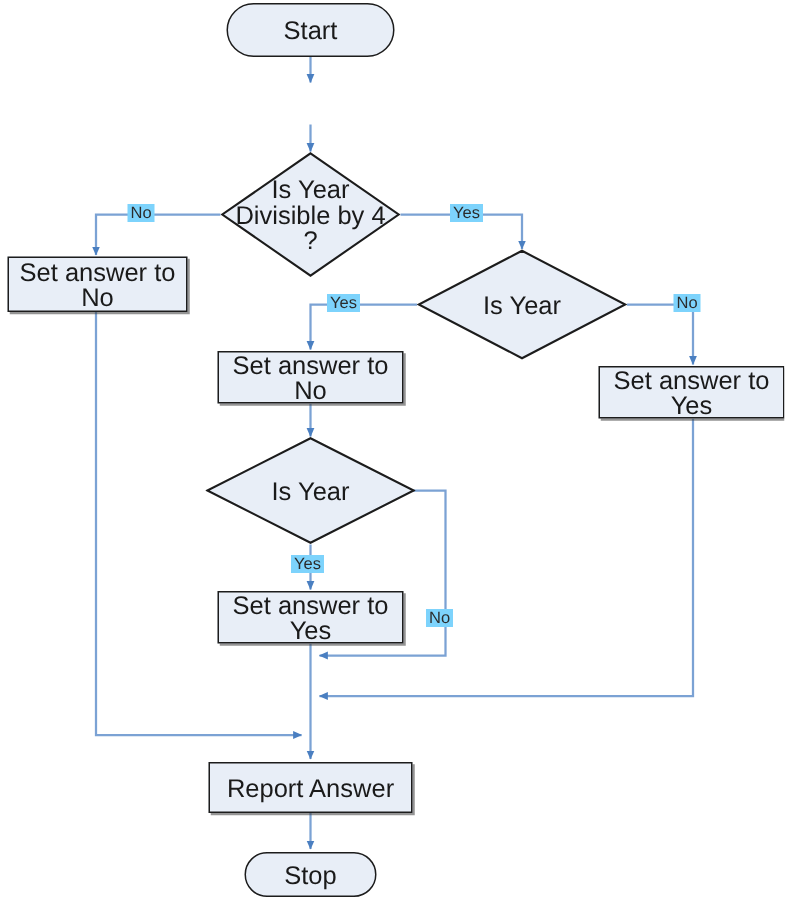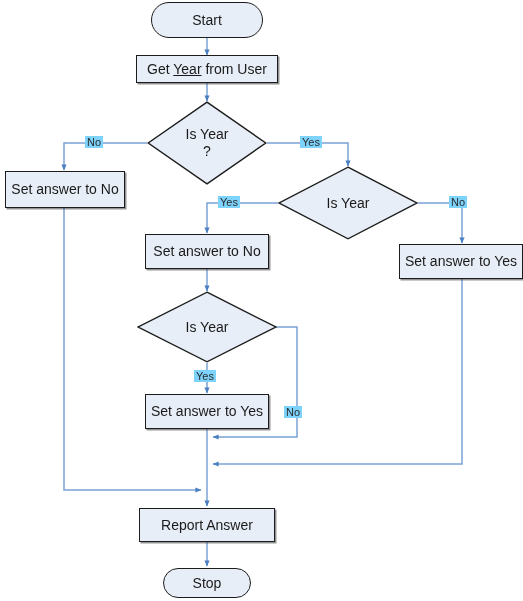--- a/index.html
+++ b/index.html
@@ -25,21 +25,21 @@
     height: 601px;
   }
   .node {
     position: absolute;
     box-sizing: border-box;
     display: flex;
     align-items: center;
     justify-content: center;
     text-align: center;
     color: #1a1a1a;
-    font-size: 14px;
+    font-size: 17px;
     line-height: 17px;
     z-index: 3;
   }
   .terminator {
     background: #e8eef7;
     border: 1.4px solid #1c1c1c;
     border-radius: 999px;
   }
   .process {
     background: #e8eef7;
@@ -115,31 +115,27 @@
       <path d="M64,208 L64,490 L201,490" marker-end="url(#arrow)"></path>
 
       <path d="M207,542 L207,566" marker-end="url(#arrow)"></path>
     </g>
   </svg>
 
   <div class="node terminator" style="left:151px; top:2px; width:112px; height:36px; flex-direction:column;">
     <span>Start</span>
   </div>
 
-  <div class="node process" style="left:136px; top:55px; width:142px; height:28px;">
-    <span>
-      <span>Get </span><span class="underline-word">Year</span><span> from User</span>
-    </span>
-  </div>
 
   <div class="node decision" style="left:147px; top:101px; width:120px; height:84px; flex-direction:column;">
     <svg class="dshape" viewBox="0 0 120 84" preserveAspectRatio="none">
       <polygon points="60,1.2 118.8,42 60,82.8 1.2,42" fill="#e8eef7" stroke="#1c1c1c" stroke-width="1.4"></polygon>
     </svg>
     <span class="dlabel">Is Year</span>
+    <span class="dlabel">Divisible by 4</span>
     <span class="dlabel">?</span>
   </div>
 
   <div class="node process" style="left:5px; top:171px; width:120px; height:37px;">
     <span>Set answer to No</span>
   </div>
 
   <div class="node decision" style="left:278px; top:166px; width:140px; height:74px; flex-direction:column;">
     <svg class="dshape" viewBox="0 0 140 74" preserveAspectRatio="none">
       <polygon points="70,1.2 138.8,37 70,72.8 1.2,37" fill="#e8eef7" stroke="#1c1c1c" stroke-width="1.4"></polygon>

